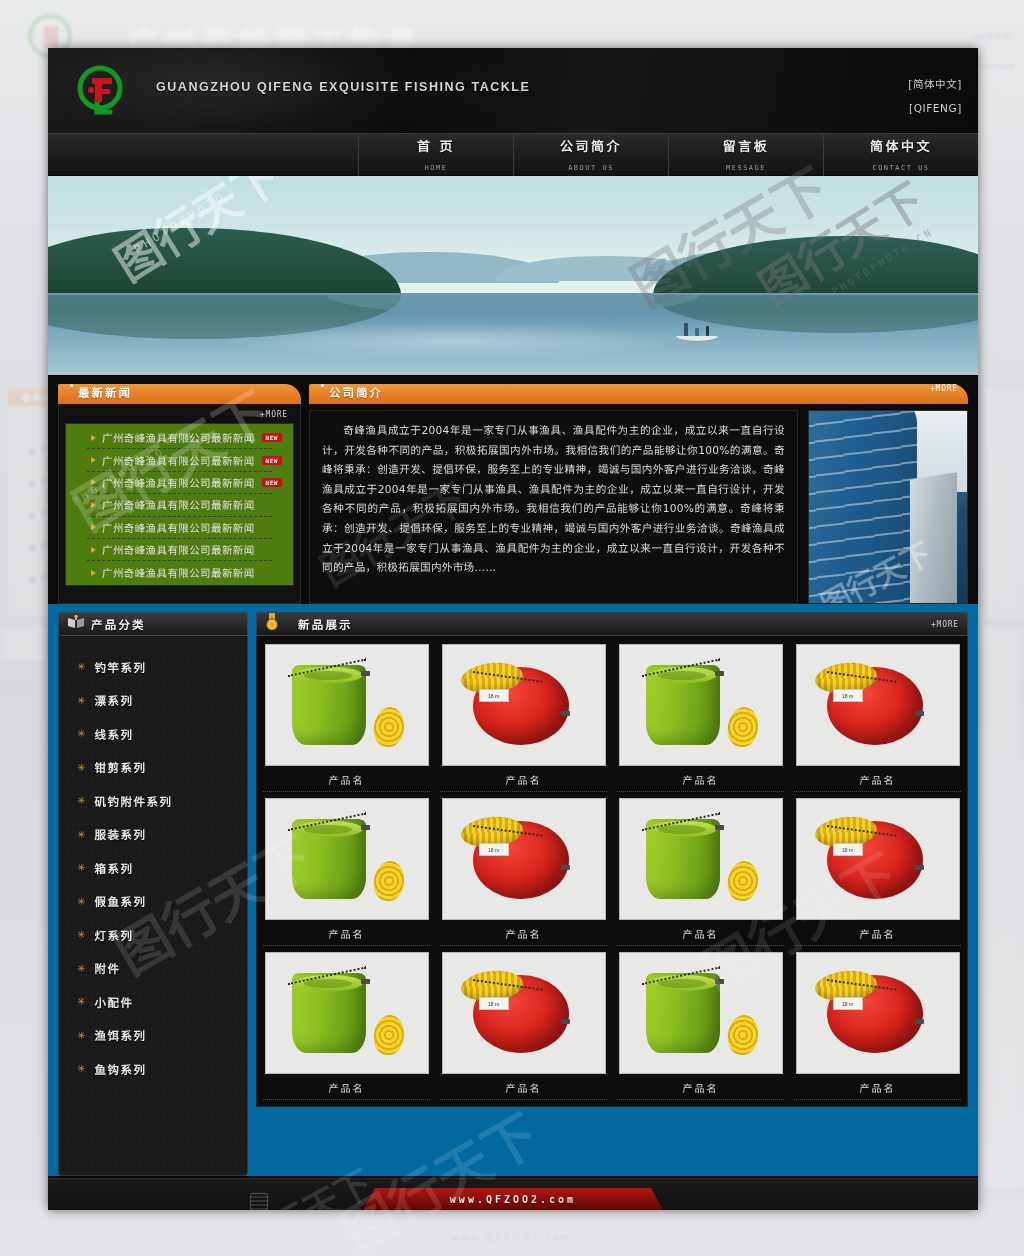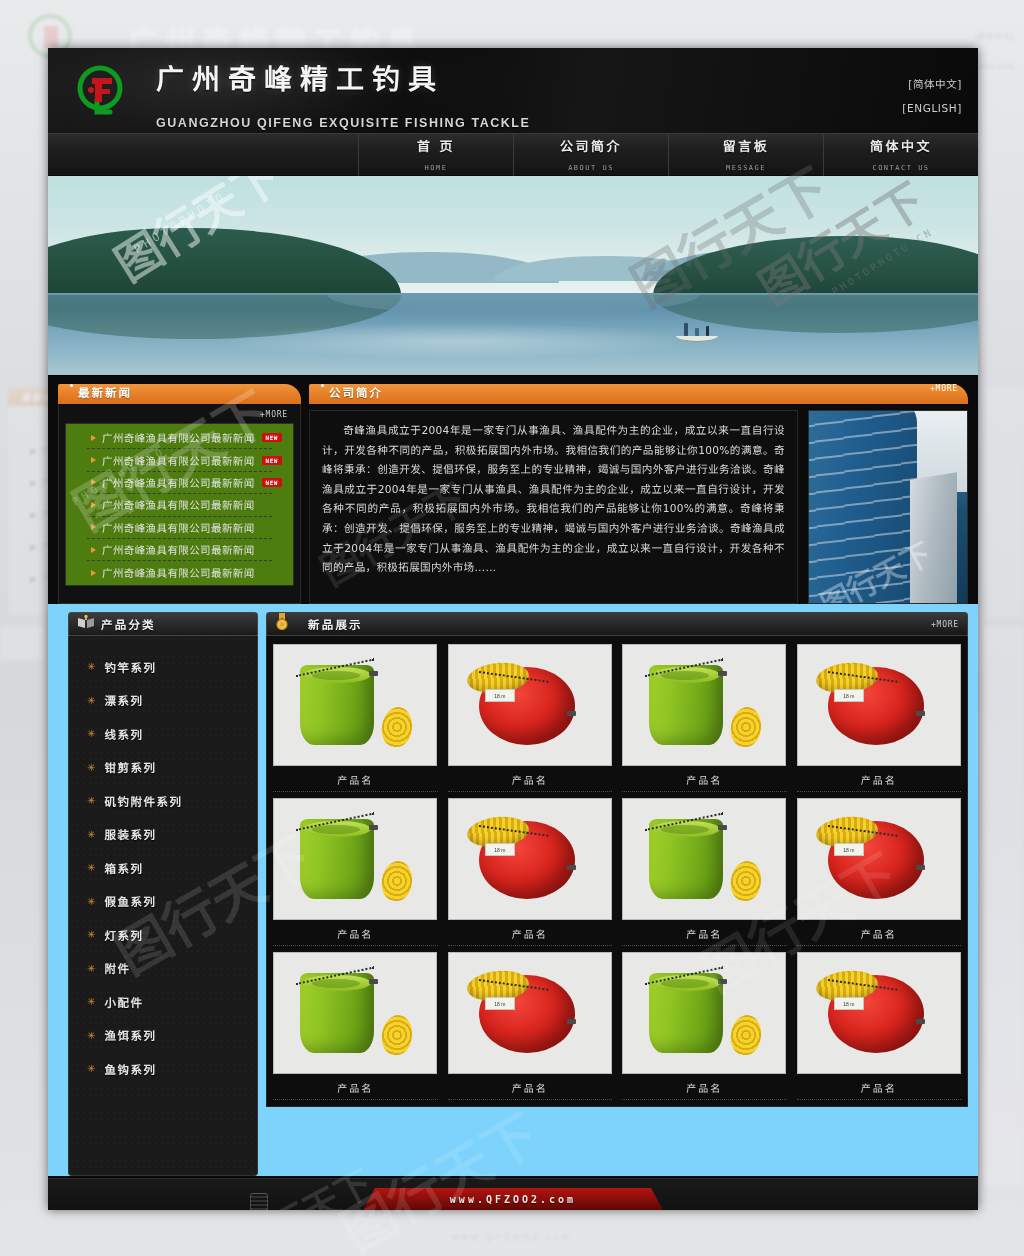--- a/index.html
+++ b/index.html
@@ -489,22 +489,22 @@
     left: 6px; bottom: 4px;
     font-size: 30px;
     font-weight: bold;
     color: rgba(255,255,255,.35);
     transform: rotate(-28deg);
   }
 
   
   .lower-row {
     display: flex;
-    background: #7dd3fc;
-    padding: 8px 10px 0 20px;
+    background: #0369a1;
+    padding: 8px 10px 0 10px;
     gap: 8px;
   }
 
   
   .cat-col { width: 190px; }
   .cat-head {
     height: 24px;
     background: linear-gradient(180deg, #3c3c3c 0%, #2a2a2a 50%, #1b1b1b 100%);
     border: 1px solid #444;
     border-radius: 3px 3px 0 0;
@@ -797,27 +797,26 @@
       <div class="logo-mark">
         <svg width="60" height="60" viewBox="0 0 60 60" aria-hidden="true">
           <circle cx="30" cy="28" r="20" fill="none" stroke="#0f9a22" stroke-width="5"></circle>
           <path d="M27 40 L27 52 L40 52" fill="none" stroke="#0f9a22" stroke-width="5" stroke-linecap="round"></path>
           <path d="M22 18 L42 18 L42 24 L32 24 L32 29 L40 29 L40 34 L32 34 L32 42 L25 42 L25 24 L22 24 Z" fill="#c4161c"></path>
           <circle cx="21" cy="30" r="3" fill="#c4161c"></circle>
         </svg>
       </div>
 
       <div class="brand-block">
-        <div class="brand-cn">广州奇峰精工钓具</div>
         <div class="brand-en">GUANGZHOU QIFENG EXQUISITE FISHING TACKLE</div>
       </div>
 
       <div class="lang-block">
         <span class="lang-link">[简体中文]</span>
-        <span class="lang-link">[ENGLISH]</span>
+        <span class="lang-link">[QIFENG]</span>
       </div>
     </div>
 
     <div class="site-nav">
       <div class="nav-item">
         <span class="nav-cn">首 页</span>
         <span class="nav-en">HOME</span>
       </div>
       <div class="nav-item">
         <span class="nav-cn">公司简介</span>

